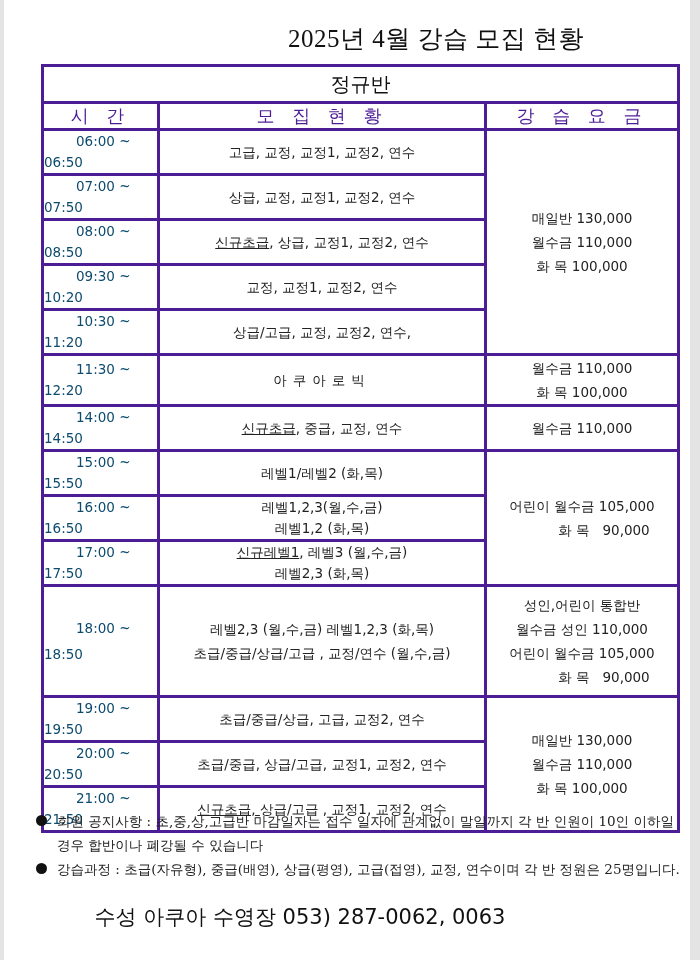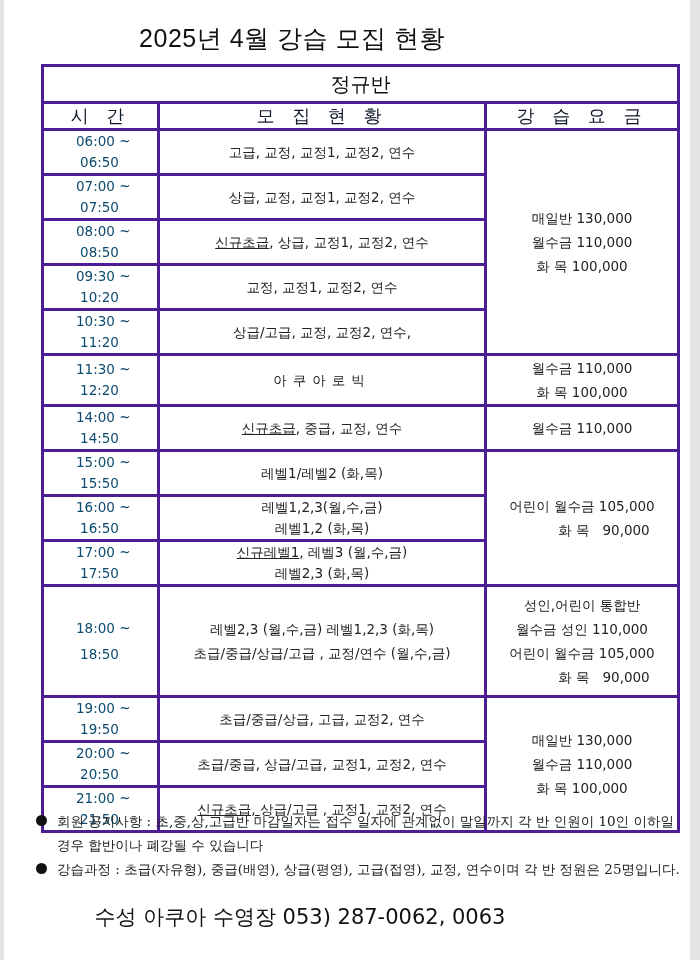--- a/index.html
+++ b/index.html
@@ -8,42 +8,42 @@
     position: relative;
     font-family: "DejaVu Sans", "Liberation Sans", sans-serif;
     color: #111;
     overflow: hidden;
   }
   .edge-left { position: absolute; left: 0; top: 0; width: 4px; height: 960px; background: #e4e4e4; }
   .edge-right { position: absolute; right: 0; top: 0; width: 10px; height: 960px; background: #e4e4e4; }
 
   .page-title {
     position: absolute; left: 0; width: 584px; top: 22px;
-    text-align: center; font-size: 25px; letter-spacing: 0.5px;
-    font-family: Liberation Sans, sans-serif;
+    text-align: right; font-size: 25px; letter-spacing: 0.5px;
+    font-family: Liberation Serif, serif;
     color: #111;
   }
 
   .sched {
     position: absolute; left: 41px; top: 64px; width: 636px;
     border-collapse: collapse; table-layout: fixed;
     font-size: 13.5px; color: #222;
   }
   .sched td, .sched th {
     border: 3px solid #4c1d95; text-align: center; vertical-align: middle;
     font-weight: normal; padding: 0;
   }
   .sched .banner { height: 37px; font-size: 20px; color: #111; }
-  .sched .colhead { height: 26px; font-size: 18px; letter-spacing: 6px; color: #0f172a; }
+  .sched .colhead { height: 26px; font-size: 18px; letter-spacing: 6px; color: #4c1d95; }
   .sched .time {
     font-size: 13.5px; line-height: 21px; color: #0c4a6e;
   }
   .sched .time span { display: block; }
   .sched .time .t-start { text-align: left; padding-left: 32px; }
-  .sched .time .t-end { text-align: center; padding-right: 2px; }
+  .sched .time .t-end { text-align: left; padding-right: 2px; }
   .sched .desc { line-height: 21px; }
   .sched .desc span.line { display: block; }
   .sched .fee { line-height: 24px; font-size: 13.5px; }
   .sched .fee span.line { display: block; white-space: pre; }
   .u { text-decoration: underline; }
   .spaced { letter-spacing: 6px; }
 
   .notes {
     position: absolute; left: 36px; top: 809px; width: 650px;
     font-size: 13.5px; line-height: 24px; color: #222;

